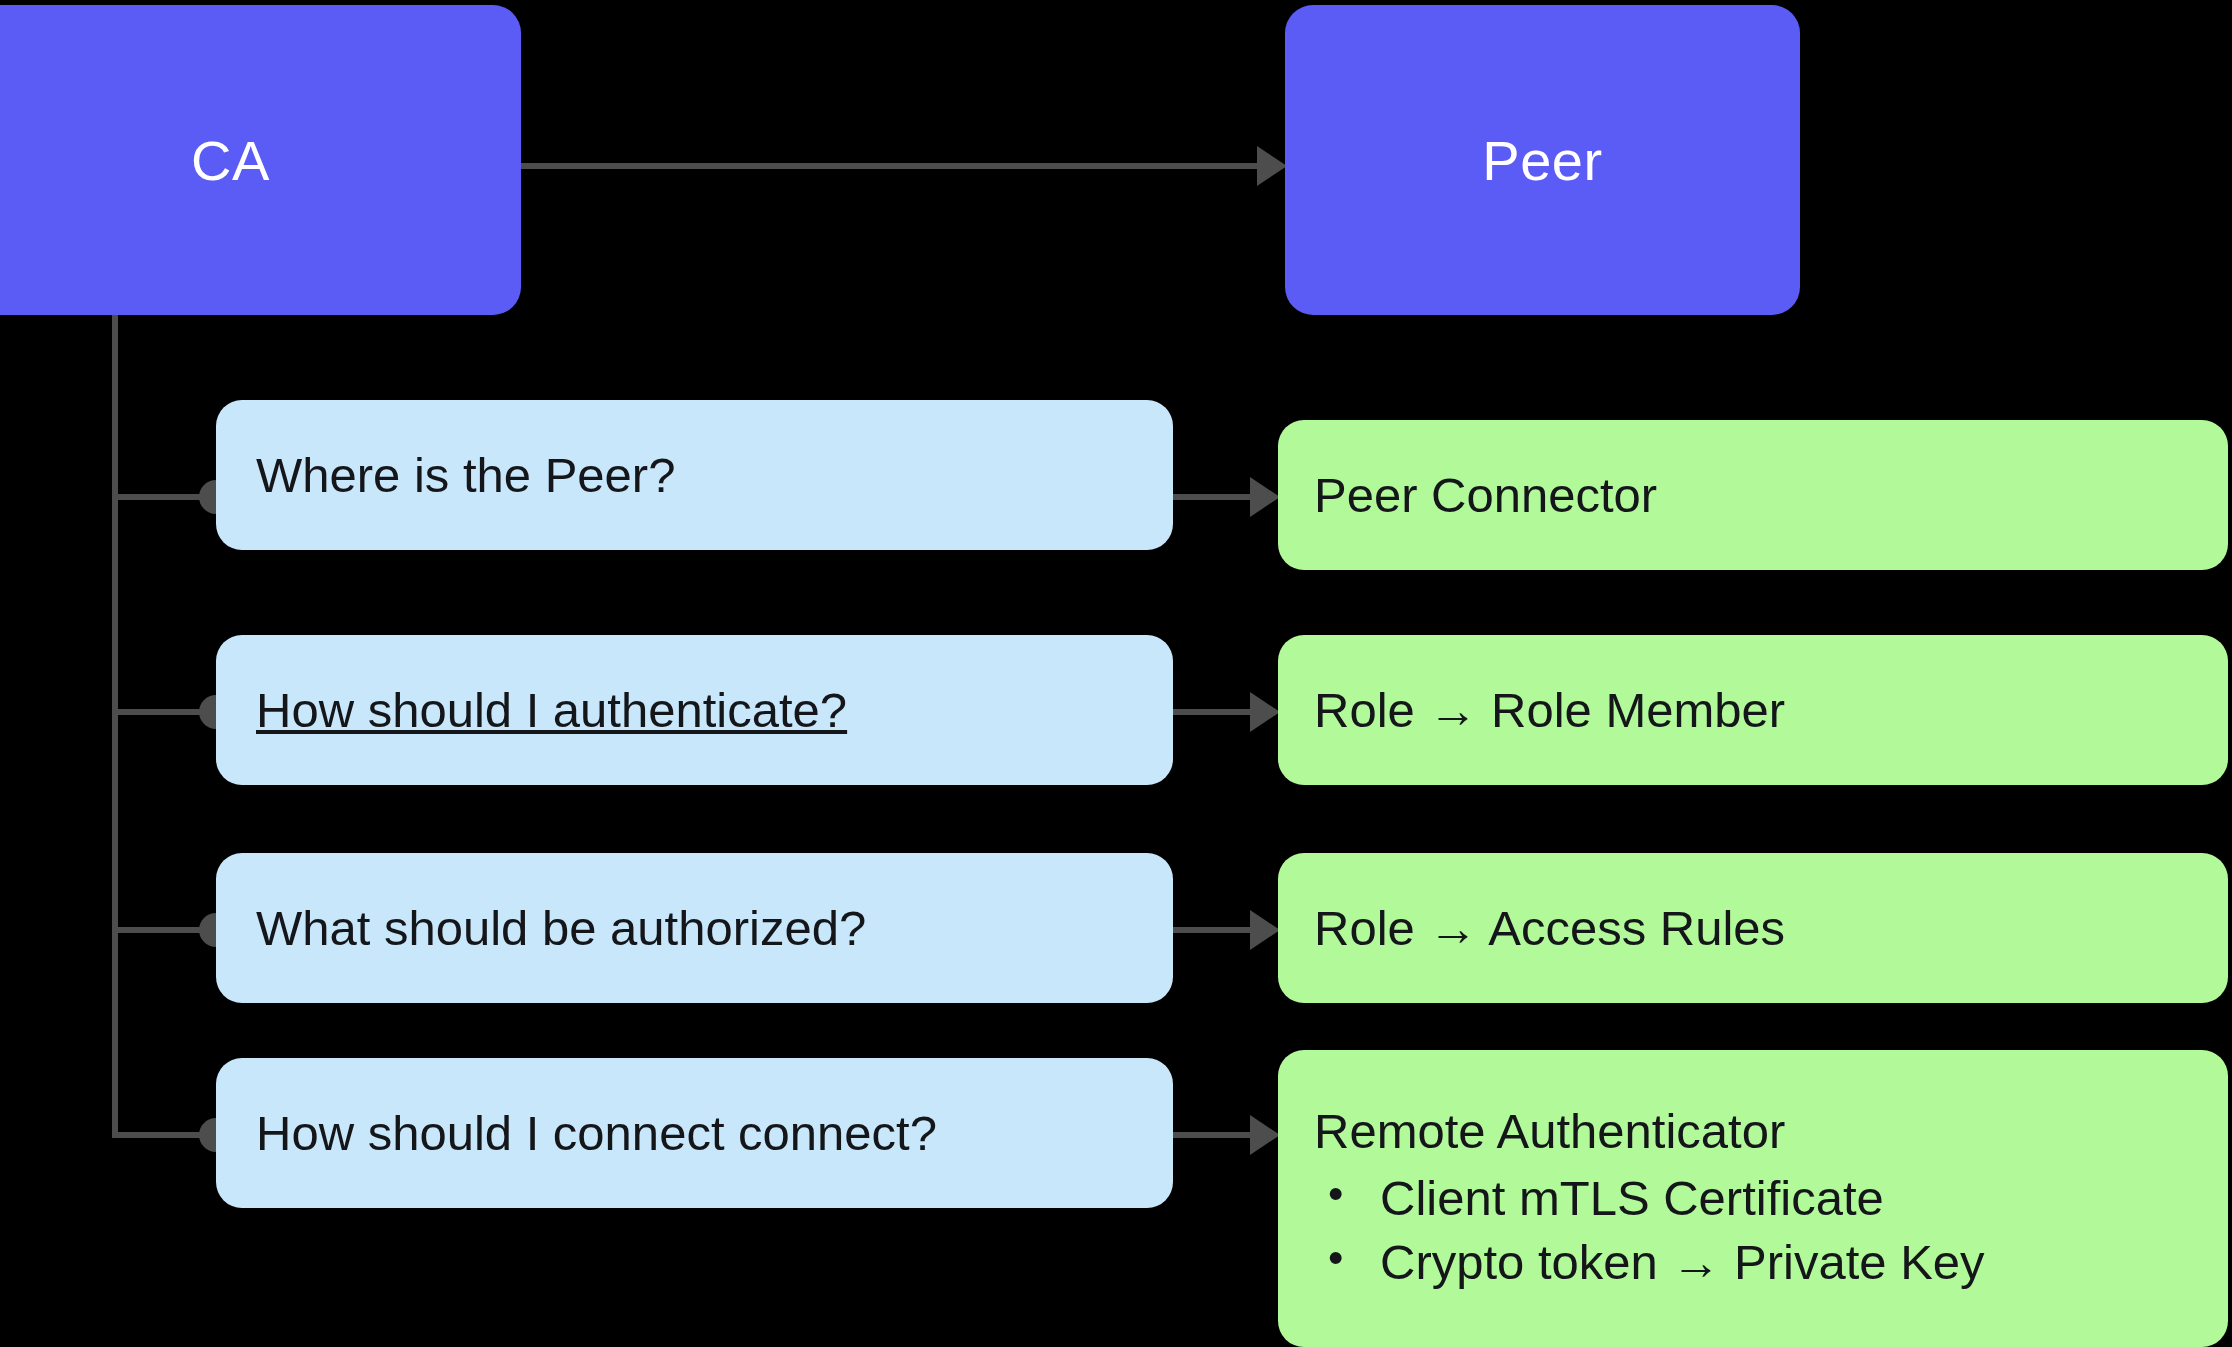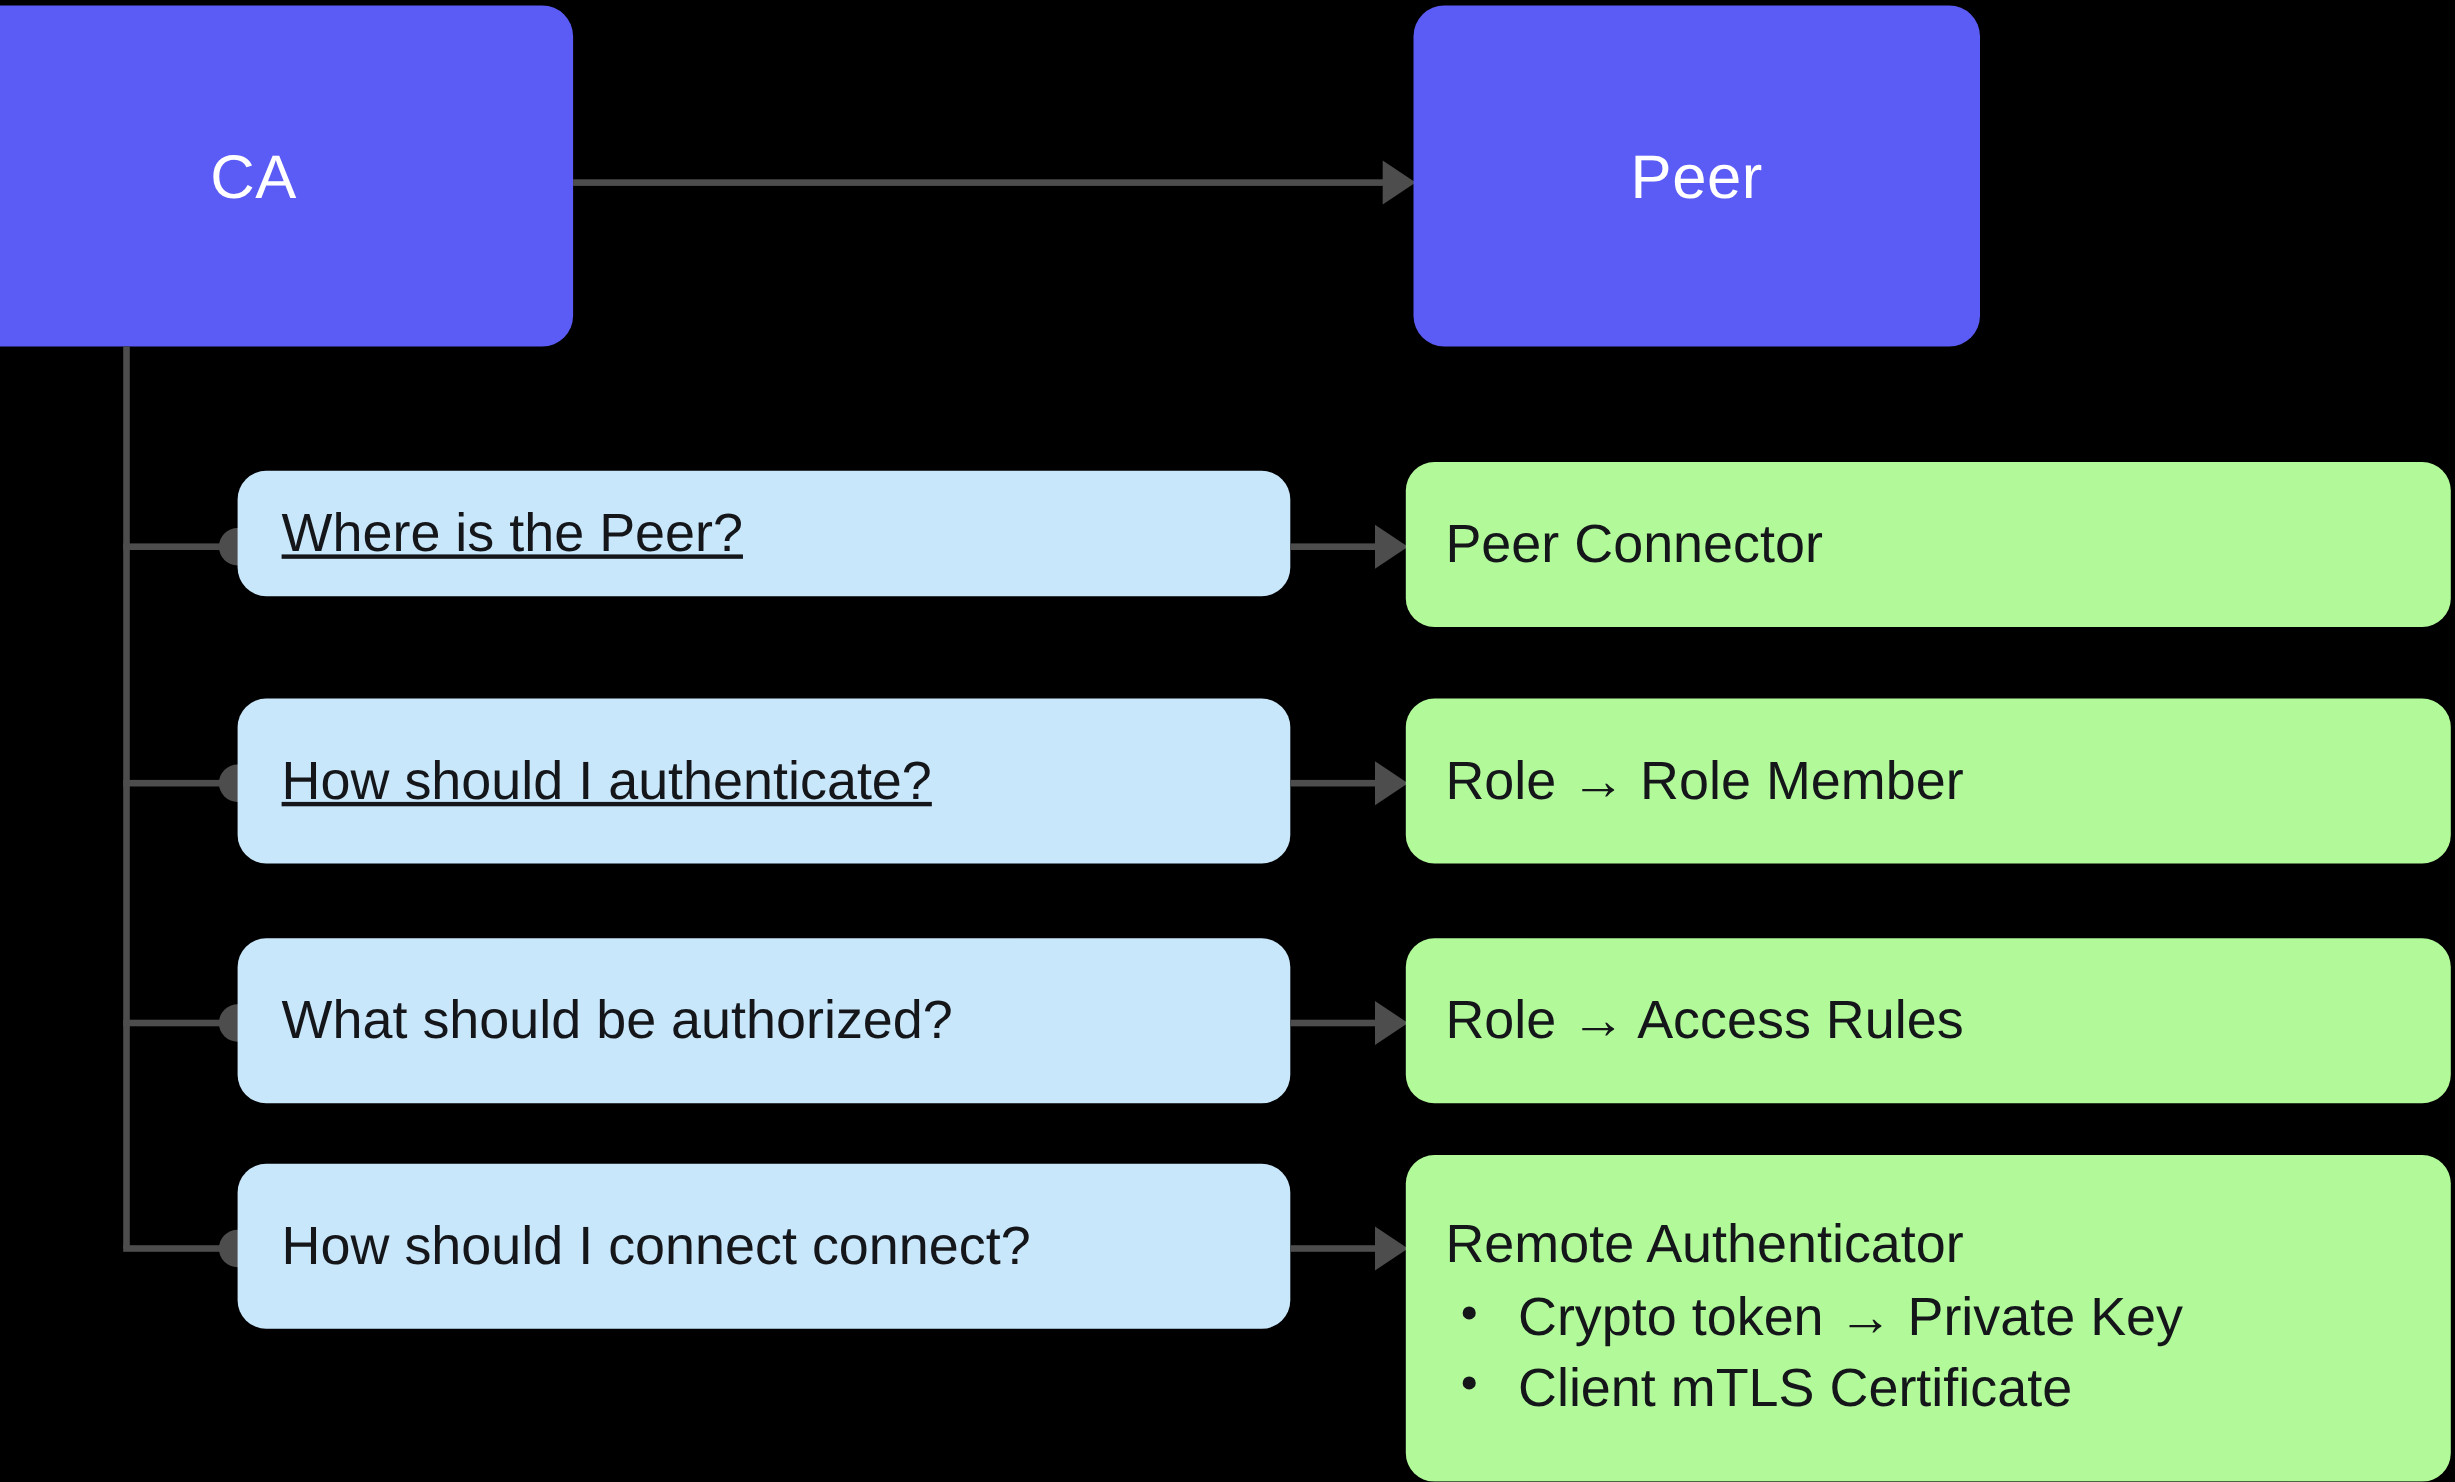--- a/index.html
+++ b/index.html
@@ -119,21 +119,21 @@
   <div class="arrowhead" style="left:1257px; top:146px;"></div>
 
   <div class="node node-primary" style="left:1285px; top:5px; width:515px; height:310px;">
     <span>Peer</span>
   </div>
 
   <div class="line-v" style="left:112px; top:315px; width:6px; height:820px;"></div>
 
   <div class="line-h" style="left:112px; top:494px; width:105px;"></div>
   <div class="dot" style="left:199px; top:480px;"></div>
-  <div class="node node-question" style="left:216px; top:428px; width:957px; height:114px;text-decoration:underline;">
+  <div class="node node-question" style="left:216px; top:400px; width:957px; height:150px;">
     <span>Where is the Peer?</span>
   </div>
   <div class="line-h" style="left:1173px; top:494px; width:88px;"></div>
   <div class="arrowhead" style="left:1250px; top:477px;"></div>
   <div class="node node-answer" style="left:1278px; top:420px; width:950px; height:150px;">
     <div class="answer-stack">
       <div class="answer-heading">Peer Connector</div>
     </div>
   </div>
 
@@ -167,19 +167,19 @@
   <div class="dot" style="left:199px; top:1118px;"></div>
   <div class="node node-question" style="left:216px; top:1058px; width:957px; height:150px;">
     <span>How should I connect connect?</span>
   </div>
   <div class="line-h" style="left:1173px; top:1132px; width:88px;"></div>
   <div class="arrowhead" style="left:1250px; top:1115px;"></div>
   <div class="node node-answer" style="left:1278px; top:1050px; width:950px; height:297px;">
     <div class="answer-stack">
       <div class="answer-heading">Remote Authenticator</div>
       <ul class="answer-bullets">
+        <li>Client mTLS Certificate</li>
         <li>Crypto token → Private Key</li>
-        <li>Client mTLS Certificate</li>
       </ul>
     </div>
   </div>
 
 </div>
 
 </body></html>

